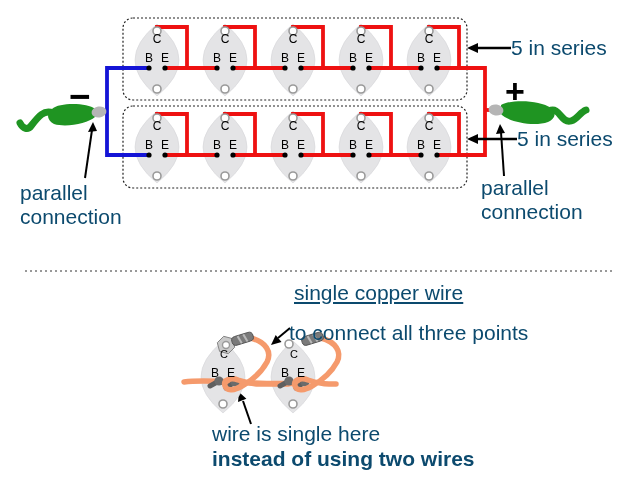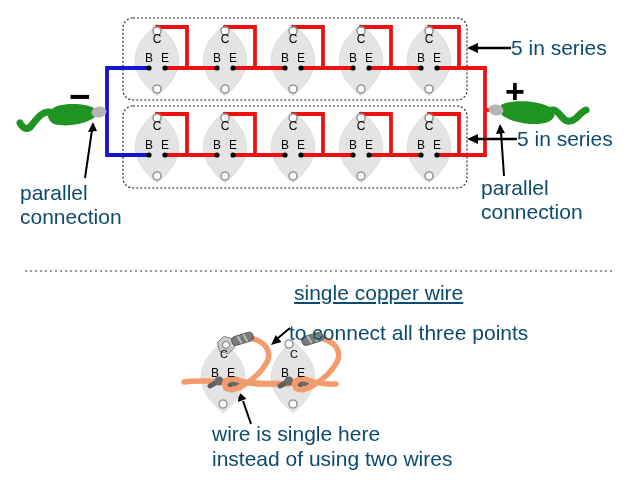--- a/index.html
+++ b/index.html
@@ -241,14 +241,14 @@
   <div class="lbl" style="left:481px;top:176px;">
     <div>parallel</div>
     <div>connection</div>
   </div>
 
 
   <div class="lbl" style="left:294px;top:281px;text-decoration:underline;">single copper wire</div>
   <div class="lbl" style="left:289px;top:306px;margin-top:15px;">to connect all three points</div>
 
   <div class="lbl" style="left:212px;top:422px;">wire is single here</div>
-  <div class="lbl" style="left:212px;top:447px;">instead of using two wires</div>
+  <div class="lbl" style="left:212px;top:447px;font-weight:bold;">instead of using two wires</div>
 </div>
 
 </body></html>

